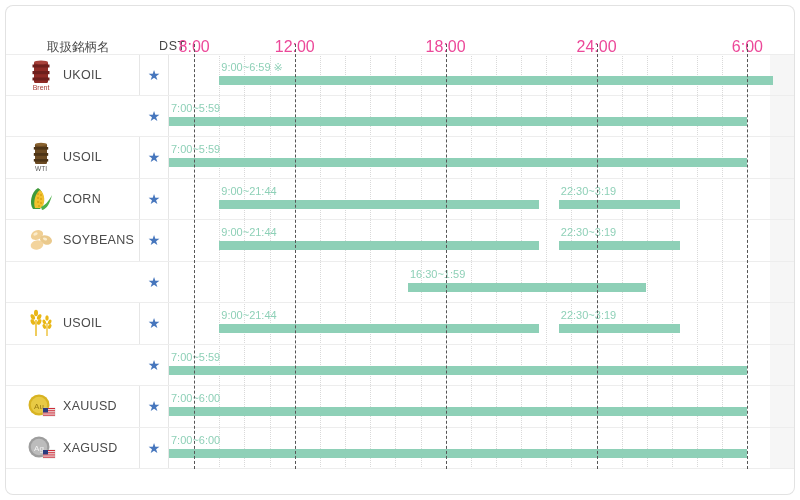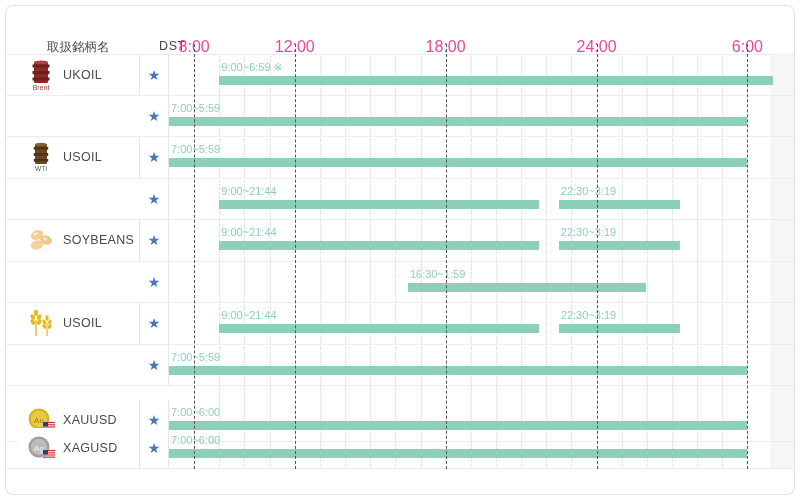--- a/index.html
+++ b/index.html
@@ -212,20 +212,37 @@
                 </svg></div>
               <div class="sym-label">USOIL</div>
             </div>
             <div class="cell-dst">
               <span class="star">★</span>
             </div>
             <div class="bar-label" style="left: 165px; top: 6px;">7:00~5:59</div>
             <div class="bar" style="left: 163px; width: 578.45px; top: 21px;"></div>
           </div>
           <div class="row" style="top: 124.5px;">
+            <div class="cell-name">
+              <div class="sym-icon"><svg viewBox="0 0 30 32" width="30" height="32">
+        <path d="M7 26 C3 21 5 9 12 5 C18 8 20 20 14 26 Z" fill="#3f9a3a"></path>
+        <path d="M9 25 C7 20 9 10 14 7 C19 10 20 21 15 25 Z" fill="#f2c12e"></path>
+        <g fill="#d8a315">
+          <circle cx="12" cy="11" r="1"></circle>
+                    <circle cx="15" cy="12" r="1"></circle>
+          <circle cx="12" cy="15" r="1"></circle>
+                    <circle cx="15" cy="16" r="1"></circle>
+          <circle cx="12" cy="19" r="1"></circle>
+                    <circle cx="15" cy="20" r="1"></circle>
+          <circle cx="13" cy="23" r="1"></circle>
+        </g>
+        <path d="M15 24 C20 22 24 16 26 12 C24 20 21 26 16 27 Z" fill="#4bb04a"></path>
+                </svg></div>
+              <div class="sym-label">CORN</div>
+            </div>
             <div class="cell-dst">
               <span class="star">★</span>
             </div>
             <div class="bar-label" style="left: 215.3px; top: 6px;">9:00~21:44</div>
             <div class="bar" style="left: 213.3px; width: 320.159px; top: 21px;"></div>
             <div class="bar-label" style="left: 554.825px; top: 6px;">22:30~3:19</div>
             <div class="bar" style="left: 552.825px; width: 121.223px; top: 21px;"></div>
           </div>
           <div class="row" style="top: 166px;">
             <div class="cell-name">
@@ -282,21 +299,21 @@
             <div class="bar-label" style="left: 554.825px; top: 6px;">22:30~3:19</div>
             <div class="bar" style="left: 552.825px; width: 121.223px; top: 21px;"></div>
           </div>
           <div class="row" style="top: 290.5px;">
             <div class="cell-dst">
               <span class="star">★</span>
             </div>
             <div class="bar-label" style="left: 165px; top: 6px;">7:00~5:59</div>
             <div class="bar" style="left: 163px; width: 578.45px; top: 21px;"></div>
           </div>
-          <div class="row" style="top: 346px;">
+          <div class="row" style="top: 332px;">
             <div class="cell-name">
               <div class="sym-icon"><svg viewBox="0 0 30 32" width="30" height="32">
         <circle cx="13" cy="15" r="10.5" fill="#d8b322"></circle>
         <circle cx="13" cy="15" r="8.2" fill="#e8ca45"></circle>
         <text x="13" y="18.6" font-size="8" fill="#9a7c12" text-anchor="middle" font-family="Liberation Sans, sans-serif">Au</text>
         <g transform="translate(17,18)">
           <rect width="12" height="8" fill="#f0f0f0" stroke="#c9c9c9" stroke-width=".5"></rect>
           <g fill="#cf2b37">
             <rect y="0" width="12" height="1.1"></rect>
                       <rect y="2.2" width="12" height="1.1"></rect>

